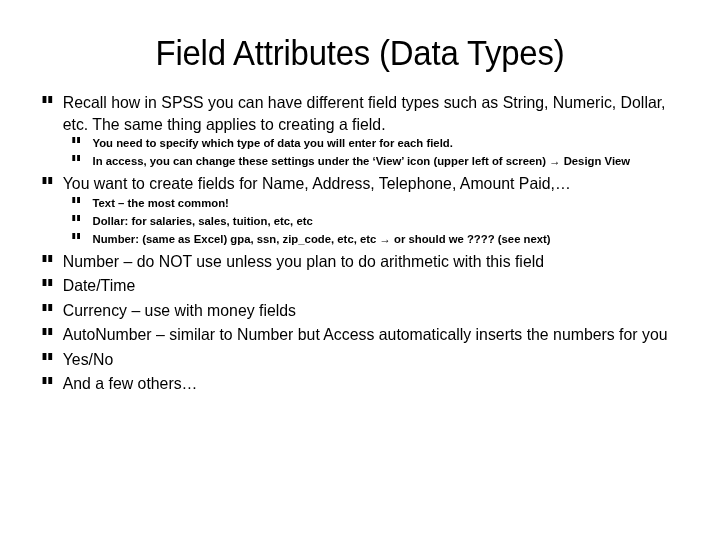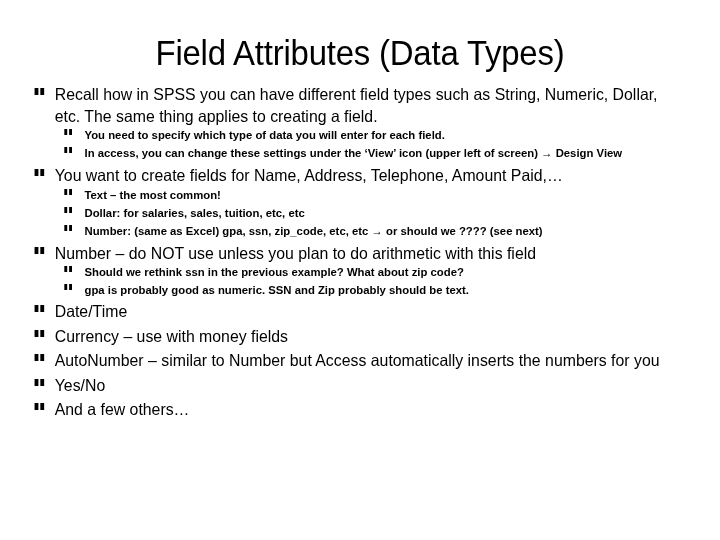--- a/index.html
+++ b/index.html
@@ -42,21 +42,21 @@
   
   .body-area {
     position: absolute;
     left: 0;
     top: 84px;
     width: 720px;
   }
 
   ul.lvl1 {
     list-style: none;
-    margin: 0;
+    margin: 8px;
     padding: 0;
   }
   ul.lvl2 {
     list-style: none;
     margin: 0;
     padding: 0;
   }
 
   li.item {
     position: relative;
@@ -206,38 +206,20 @@
       </ul>
 
       <li class="item l1 gap-top-1">
         <span class="bullet b1">
             <i class="a"></i>
             <i class="b"></i>
           </span>
         <span class="btxt">Number – do NOT use unless you plan to do arithmetic with this field</span>
       </li>
 
-      <ul class="lvl2 sub-block">
-
-        <li class="item l2">
-          <span class="bullet b2">
-              <i class="a"></i>
-              <i class="b"></i>
-            </span>
-          <span class="btxt">Should we rethink ssn in the previous example? What about zip code?</span>
-        </li>
-
-        <li class="item l2">
-          <span class="bullet b2">
-              <i class="a"></i>
-              <i class="b"></i>
-            </span>
-          <span class="btxt">gpa is probably good as numeric.  SSN and Zip probably should be text.</span>
-        </li>
-      </ul>
 
       <li class="item l1 gap-top-2">
         <span class="bullet b1">
             <i class="a"></i>
             <i class="b"></i>
           </span>
         <span class="btxt">Date/Time</span>
       </li>
 
       <li class="item l1 gap-top-2">

